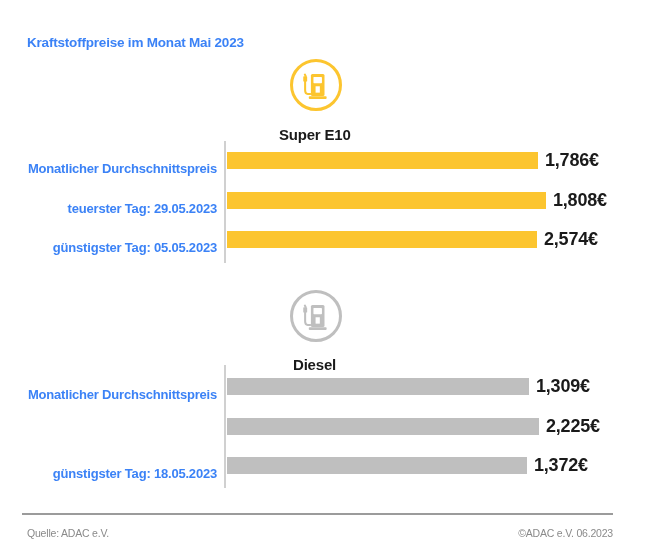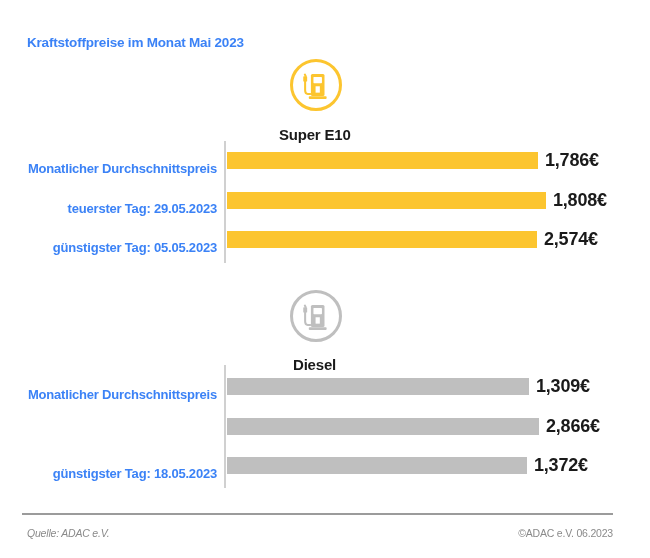--- a/index.html
+++ b/index.html
@@ -39,21 +39,21 @@
   .bar-group{position:absolute;left:227px;top:0;height:17px;display:flex;align-items:center;}
   .bar{height:17px;}
   .row-value{
     margin-left:7px;font-size:18px;font-weight:bold;letter-spacing:-0.2px;
     line-height:17px;color:#1a1a1a;white-space:nowrap;
   }
   .footer-line{position:absolute;left:22px;top:513px;width:591px;height:1.5px;background:#9b9b9b;}
   .footer-text{
     position:absolute;top:527px;font-size:10.5px;letter-spacing:-0.2px;color:#8a8a8a;white-space:nowrap;
   }
-  .footer-source{left:27px;font-style:italic;}
+  .footer-source{left:27px;}
   .footer-copyright{right:37px;}
 </style>
 </head>
 <body>
 
 <svg width="0" height="0" style="position:absolute">
   <defs>
     <g id="fuel-pump">
       <rect x="14" y="7" width="16" height="26" rx="1.8" fill="currentColor"></rect>
       <rect x="17" y="10.5" width="10" height="7.5" rx="0.8" fill="#ffffff"></rect>
@@ -121,21 +121,21 @@
   <div class="row" style="top:378px">
     <span class="row-label">Monatlicher Durchschnittspreis</span>
     <div class="bar-group">
       <div class="bar" style="width: 302px; background: rgb(191, 191, 191);"></div>
       <span class="row-value">1,309€</span>
     </div>
   </div>
   <div class="row" style="top:418px">
     <div class="bar-group">
       <div class="bar" style="width: 312px; background: rgb(191, 191, 191);"></div>
-      <span class="row-value">2,866€</span>
+      <span class="row-value">2,225€</span>
     </div>
   </div>
   <div class="row" style="top:457px">
     <span class="row-label">günstigster Tag: 18.05.2023</span>
     <div class="bar-group">
       <div class="bar" style="width: 300px; background: rgb(191, 191, 191);"></div>
       <span class="row-value">1,372€</span>
     </div>
   </div>
 

